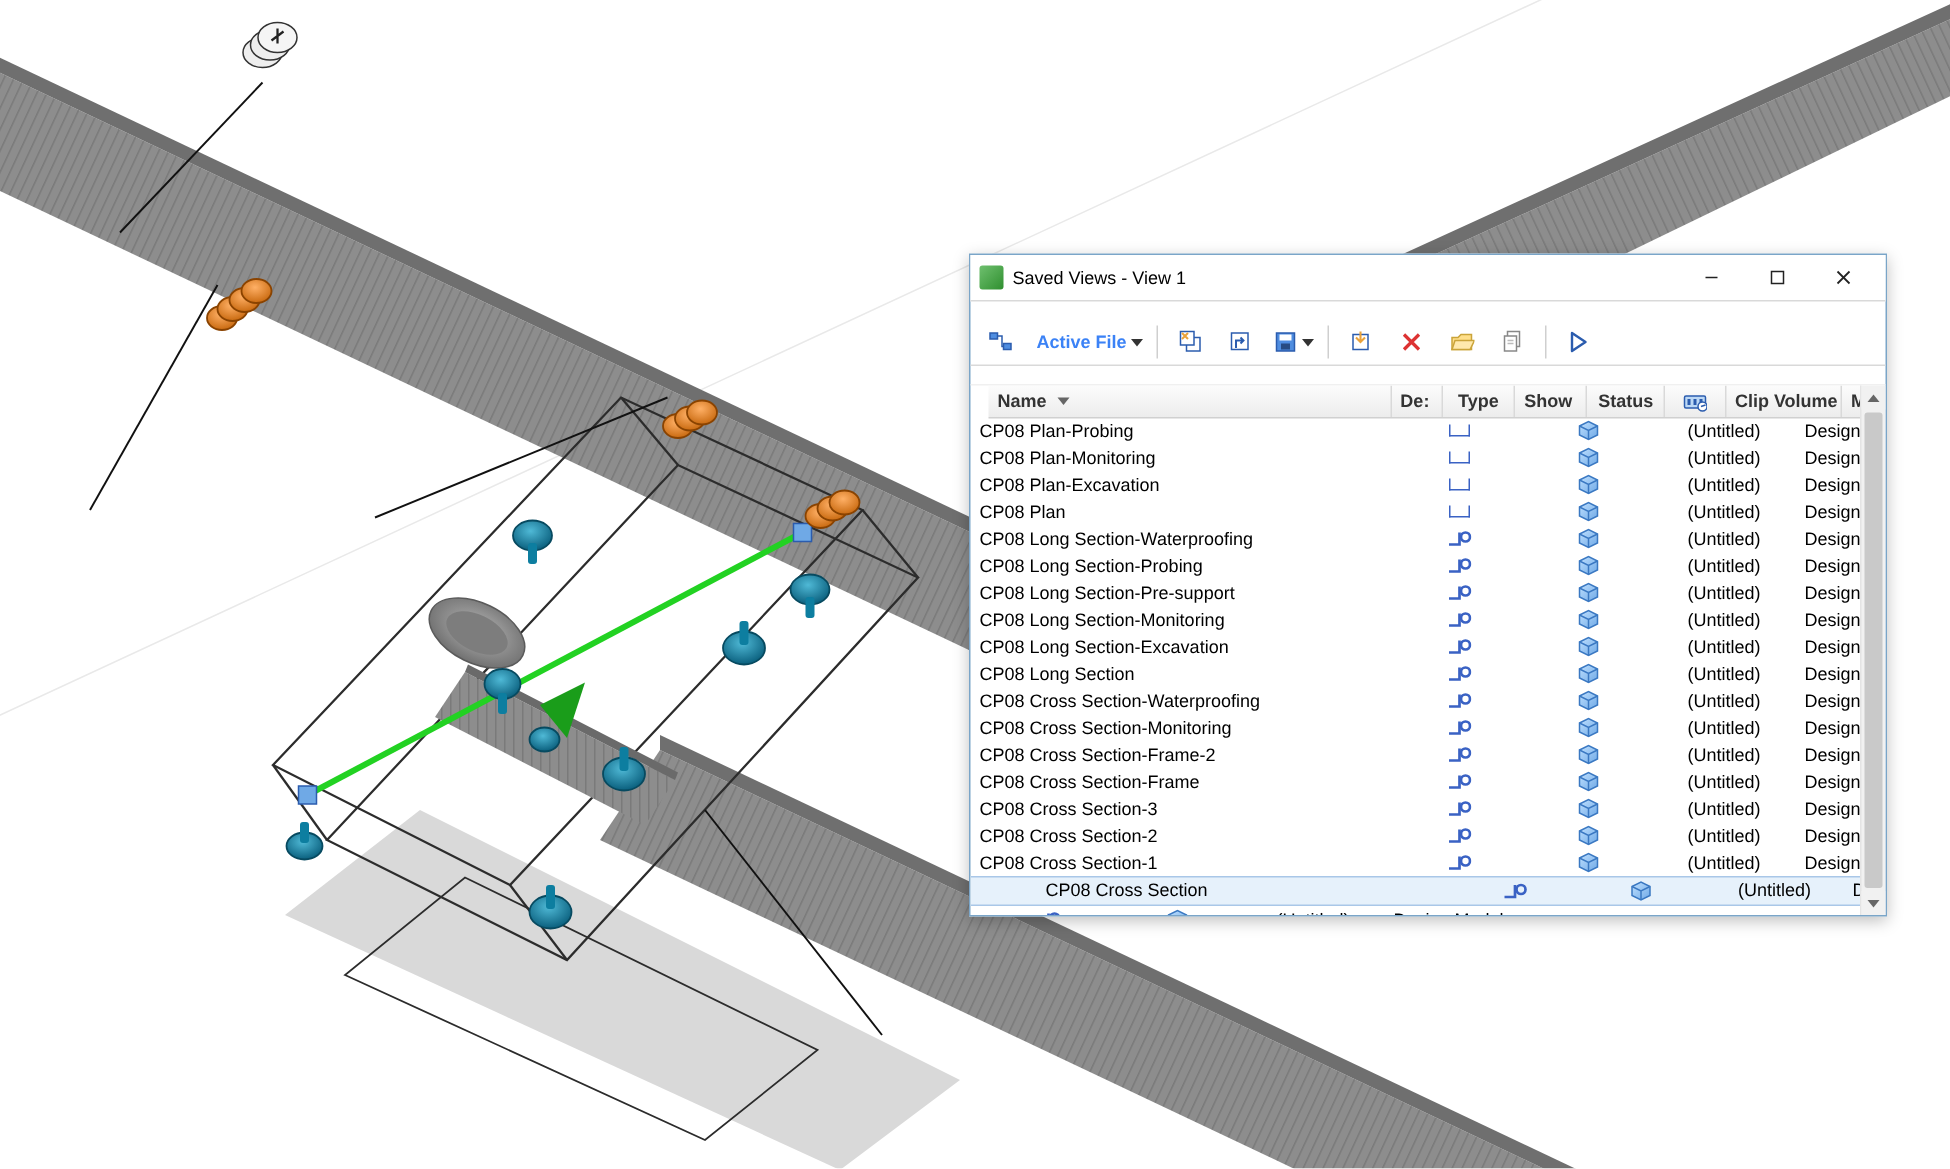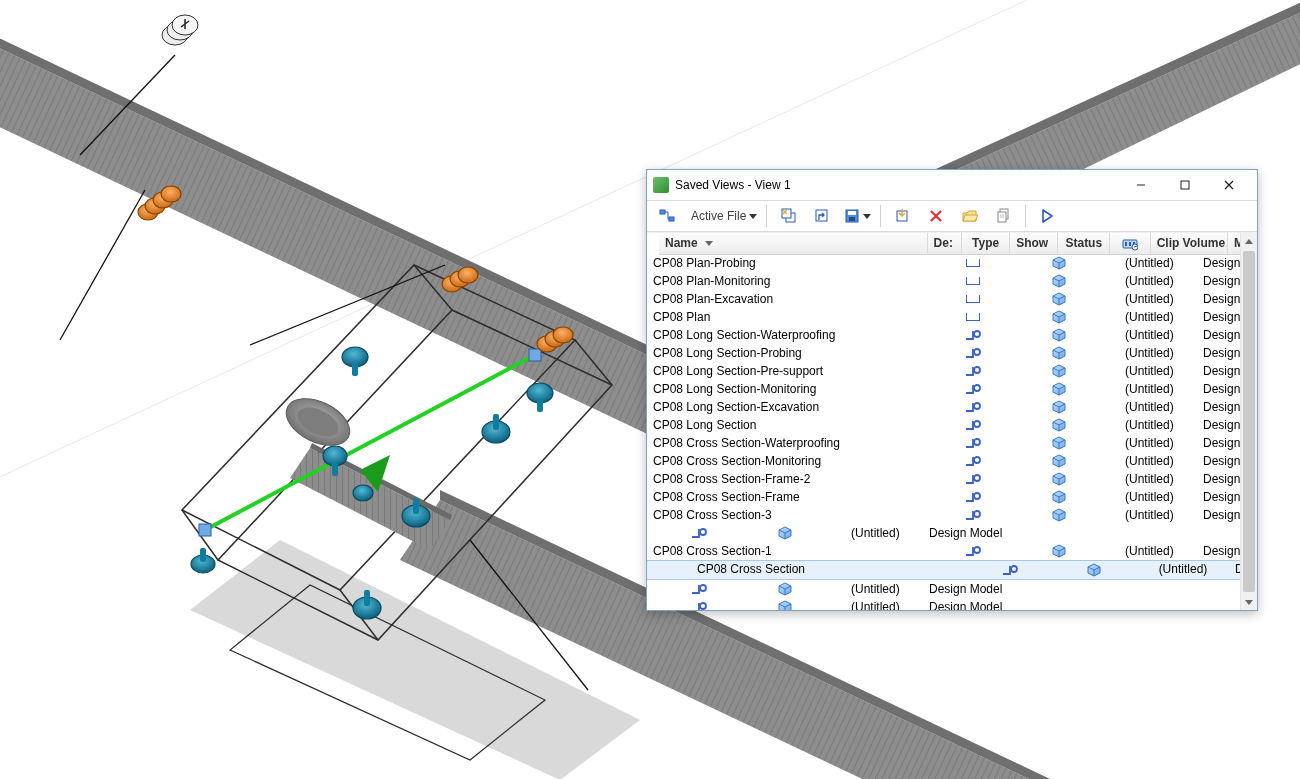--- a/index.html
+++ b/index.html
@@ -20,21 +20,21 @@
   
   .shadow-poly { fill: #d9d9d9; }
   
   .win {
     position: absolute;
     left: 646px; top: 169px;
     width: 610px; height: 440px;
     background: #fff;
     border: 1px solid #7aa5c8;
     box-shadow: 0 3px 10px rgba(0,0,0,.25);
-    display: flex; flex-direction: column;
+    display: flex; flex-direction: column; gap: 12px;
   }
   .titlebar {
     height: 30px;
     display: flex; align-items: center;
     padding: 0 6px;
     border-bottom: 1px solid #d9d9d9;
     background: #fff;
   }
   .titlebar .app-icon {
     width: 16px; height: 16px;
@@ -59,21 +59,21 @@
   }
   .toolbar .sep { width:1px; height:22px; background:#cfcfcf; margin:0 3px; }
   .toolbar .btn {
     height: 24px; min-width:24px;
     display:flex; align-items:center; justify-content:center;
     padding:0 3px;
     border:1px solid transparent;
     border-radius:2px;
   }
   .toolbar .btn .caret { margin-left:3px; }
-  .toolbar .lbl { margin-left:2px; color:#404040; }
+  .toolbar .lbl { margin-left:2px; color:#3b82f6;font-weight:bold; }
   .icon16 { width:16px; height:16px; display:block; }
   .caret {
     width:0;height:0;border-left:4px solid transparent;border-right:4px solid transparent;border-top:5px solid #333;
   }
   
   .grid-wrap { flex:1; position:relative; overflow:hidden; border-top:1px solid #f0f0f0;}
   .gridhdr {
     position:absolute; left:12px; right:16px; top:0; height:21px;
     display:flex;
     background: linear-gradient(#fcfcfc,#ececec);
@@ -704,20 +704,21 @@
             <svg class="ico-box3d" viewBox="0 0 16 14">
               <path d="M2 4 L8 1 L14 4 L14 10 L8 13 L2 10 Z" fill="url(#box3d)" stroke="#3a78c2"></path>
               <path d="M2 4 L8 7 L14 4 M8 7 L8 13" stroke="#3a78c2" fill="none"></path>
             </svg>
           </div>
           <div class="cell c-anim"></div>
           <div class="cell c-clip">(Untitled)</div>
           <div class="cell c-model">Design Model</div>
         </div>
         <div class="row">
+          <div class="cell c-name">CP08 Cross Section-2</div>
           <div class="cell c-des"></div>
           <div class="cell c-type">
             <svg class="ico-section" viewBox="0 0 16 12">
               <path d="M1 10 L8 10 L8 2" fill="none" stroke="#3a62c4" stroke-width="1.8"></path>
               <circle cx="12" cy="5" r="3" fill="none" stroke="#3a62c4" stroke-width="1.8"></circle>
             </svg>
           </div>
           <div class="cell c-show"></div>
           <div class="cell c-status">
             <svg class="ico-box3d" viewBox="0 0 16 14">

